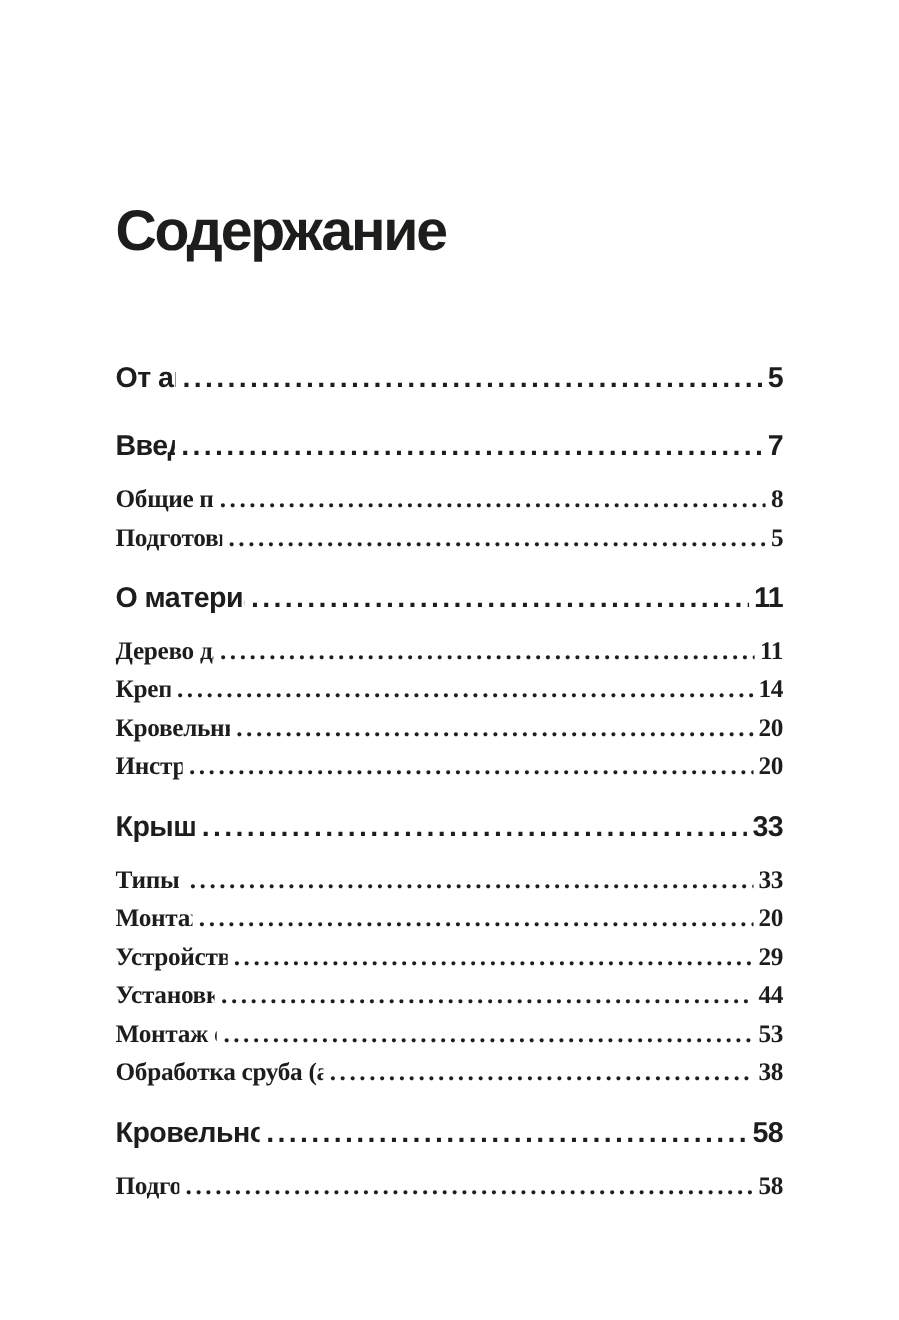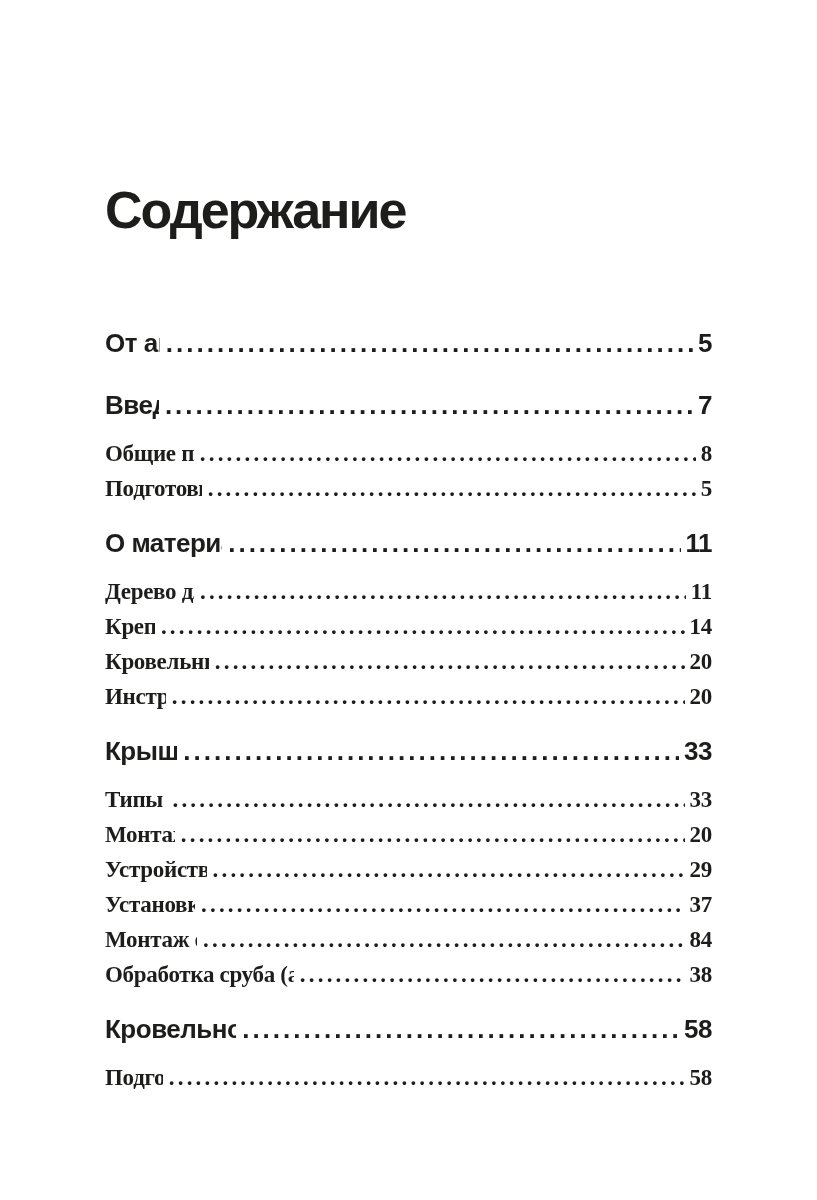--- a/index.html
+++ b/index.html
@@ -151,27 +151,27 @@
 
     <div class="row h2">
       <span class="label">Устройство мауэрлата</span>
       <span class="leader"></span>
       <span class="page-num">29</span>
     </div>
 
     <div class="row h2">
       <span class="label">Установка стропил</span>
       <span class="leader"></span>
-      <span class="page-num">37</span>
+      <span class="page-num">44</span>
     </div>
 
     <div class="row h2">
       <span class="label">Монтаж обрешетки</span>
       <span class="leader"></span>
-      <span class="page-num">84</span>
+      <span class="page-num">53</span>
     </div>
 
     <div class="row h2">
       <span class="label">Обработка сруба (антисептики, антипирены и пр.)</span>
       <span class="leader"></span>
       <span class="page-num">38</span>
     </div>
 
     <div class="row h1">
       <span class="label">Кровельное покрытие сруба</span>

